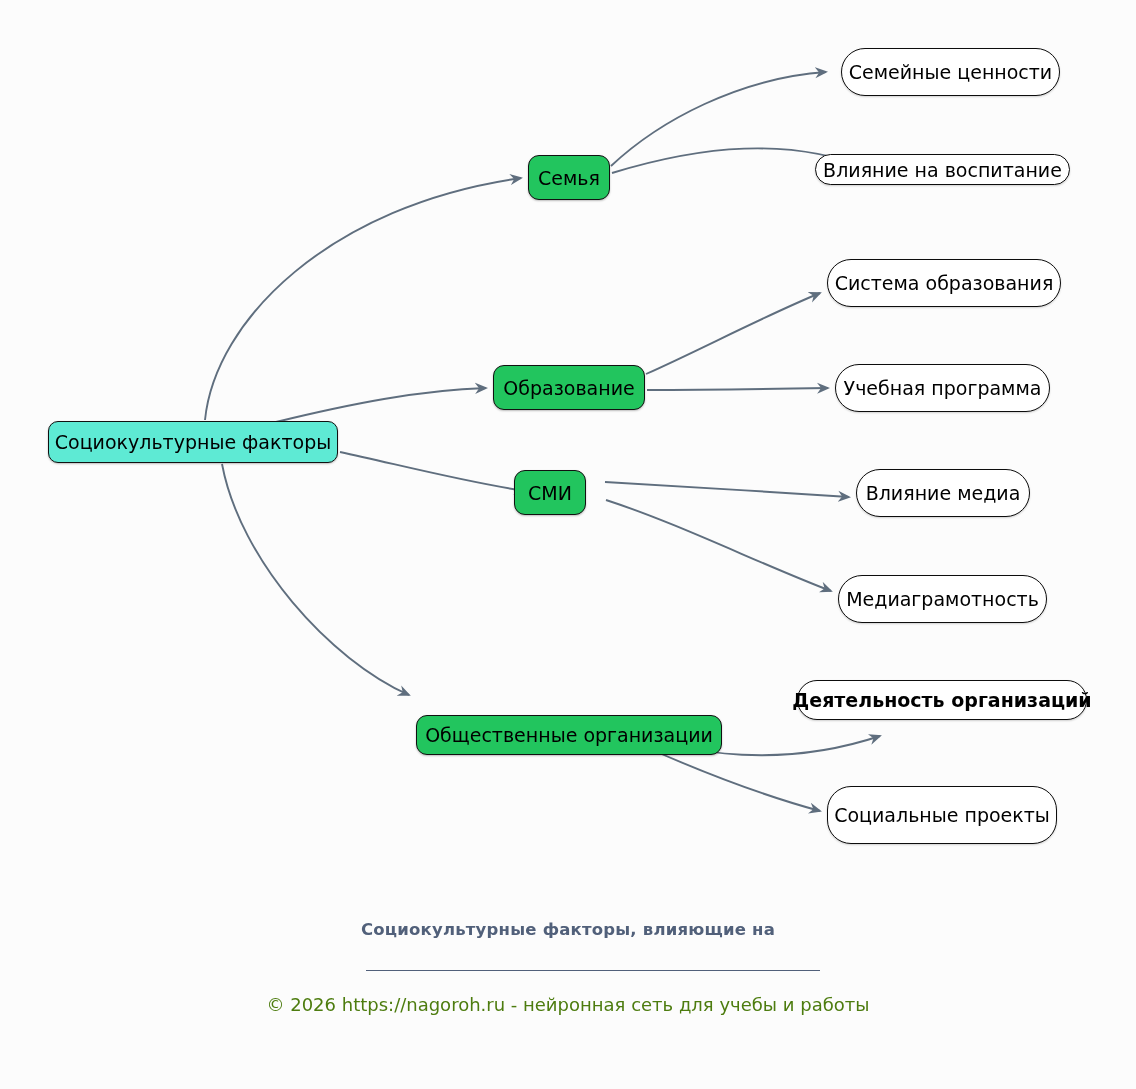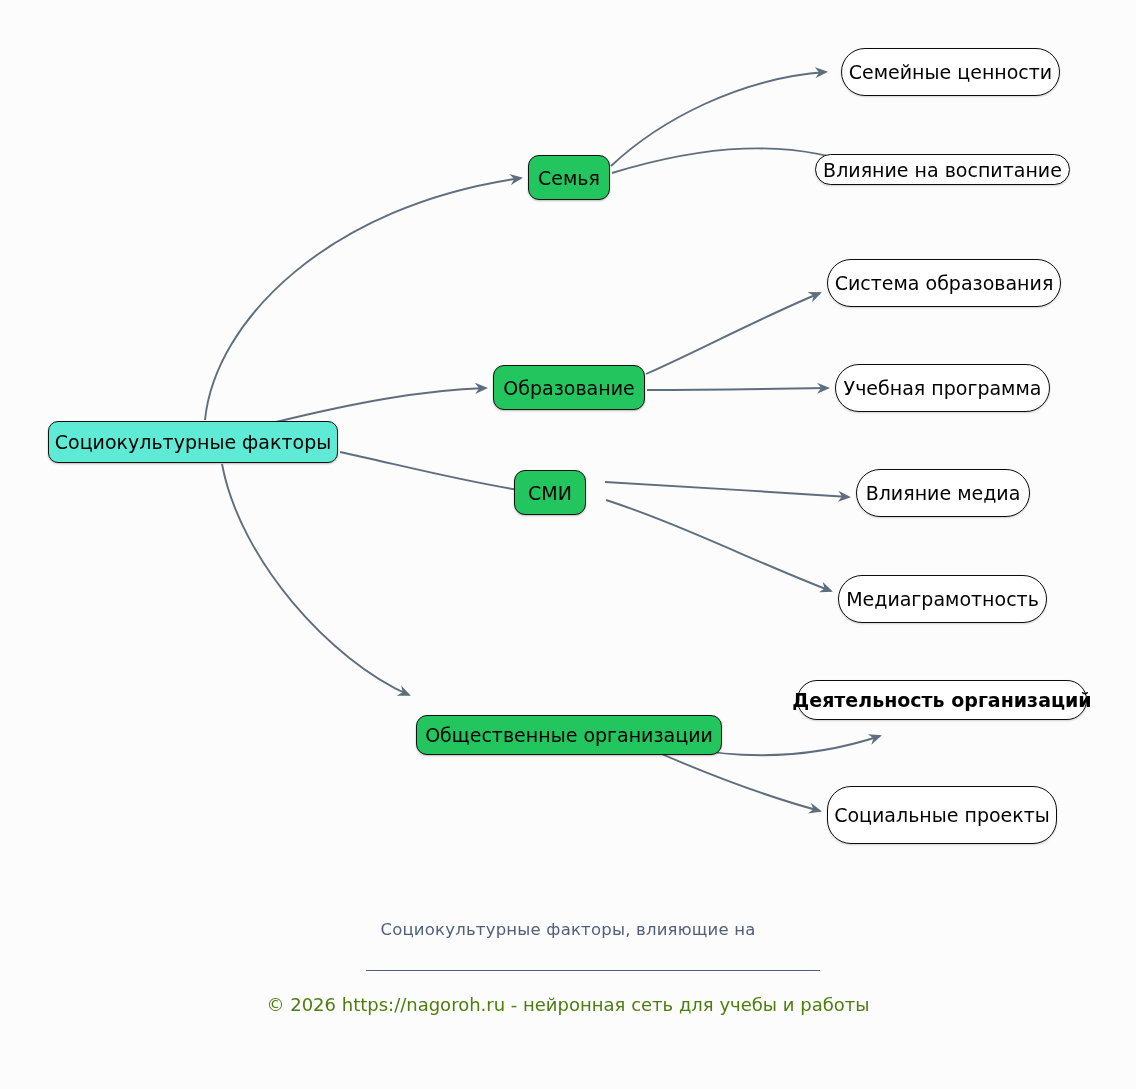--- a/index.html
+++ b/index.html
@@ -41,21 +41,21 @@
     border-radius:24px;
     font-size:19px;
     box-shadow:0 1px 2px rgba(0,0,0,.18);
   }
 
   .caption{
     position:absolute;
     left:0;width:1136px;
     text-align:center;
     color:#51607a;
-    font-weight:normal;
+    font-weight:bold;
     font-size:16.5px;
     line-height:21px;
     letter-spacing:.2px;
   }
   .divider{
     position:absolute;
     height:0;
     border-top:1.4px solid #51607a;
   }
   .footer{

